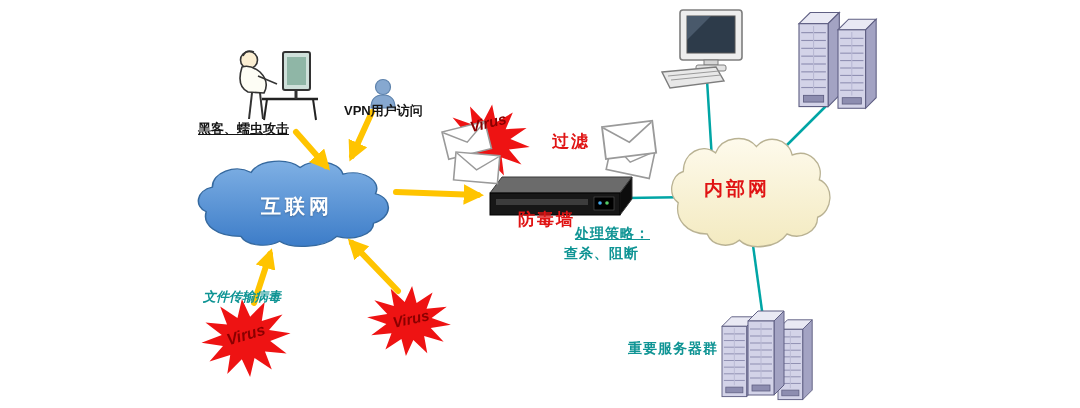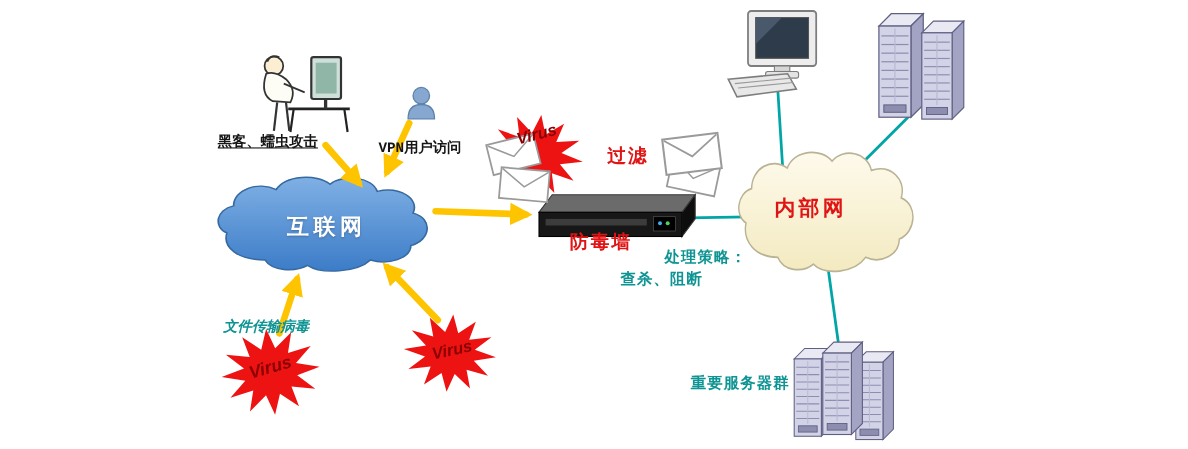--- a/index.html
+++ b/index.html
@@ -150,29 +150,29 @@
     <use href="#tower" transform="translate(799,8) scale(1.12)"></use>
     <use href="#tower" transform="translate(838,15) scale(1.06)"></use>
 
     <use href="#tower" transform="translate(722,313) scale(0.95)"></use>
     <use href="#tower" transform="translate(778,316) scale(0.95)"></use>
     <use href="#tower" transform="translate(748,307)"></use>
   </svg>
 
   <div class="lbl lbl-black" style="left:198px; top:120px;text-decoration:underline;">黑客、蠕虫攻击</div>
 
-  <div class="lbl lbl-black" style="left:344px; top:125px;font-family:Liberation Mono, monospace;">VPN用户访问</div>
+  <div class="lbl lbl-black" style="left:344px; top:102px;">VPN用户访问</div>
 
   <div class="lbl lbl-cloud-blue" style="left:252px; top:193px;">互联网</div>
 
   <div class="lbl lbl-red" style="left:552px; top:130px;">过滤</div>
 
   <div class="lbl lbl-red" style="left:496px; top:208px;padding-left:22px;">防毒墙</div>
 
-  <div class="lbl lbl-teal" style="left:604px; top:225px;">处理策略：</div>
+  <div class="lbl lbl-teal" style="left:575px; top:225px;text-decoration:underline;">处理策略：</div>
 
   <div class="lbl lbl-teal" style="left:564px; top:245px;">查杀、阻断</div>
 
   <div class="lbl lbl-cloud-yellow" style="left:704px; top:176px;">内部网</div>
 
   <div class="lbl lbl-teal-sm" style="left:203px; top:288px;font-style:italic;">文件传输病毒</div>
 
 
   <div class="lbl lbl-teal" style="left:628px; top:340px;">重要服务器群</div>
 

